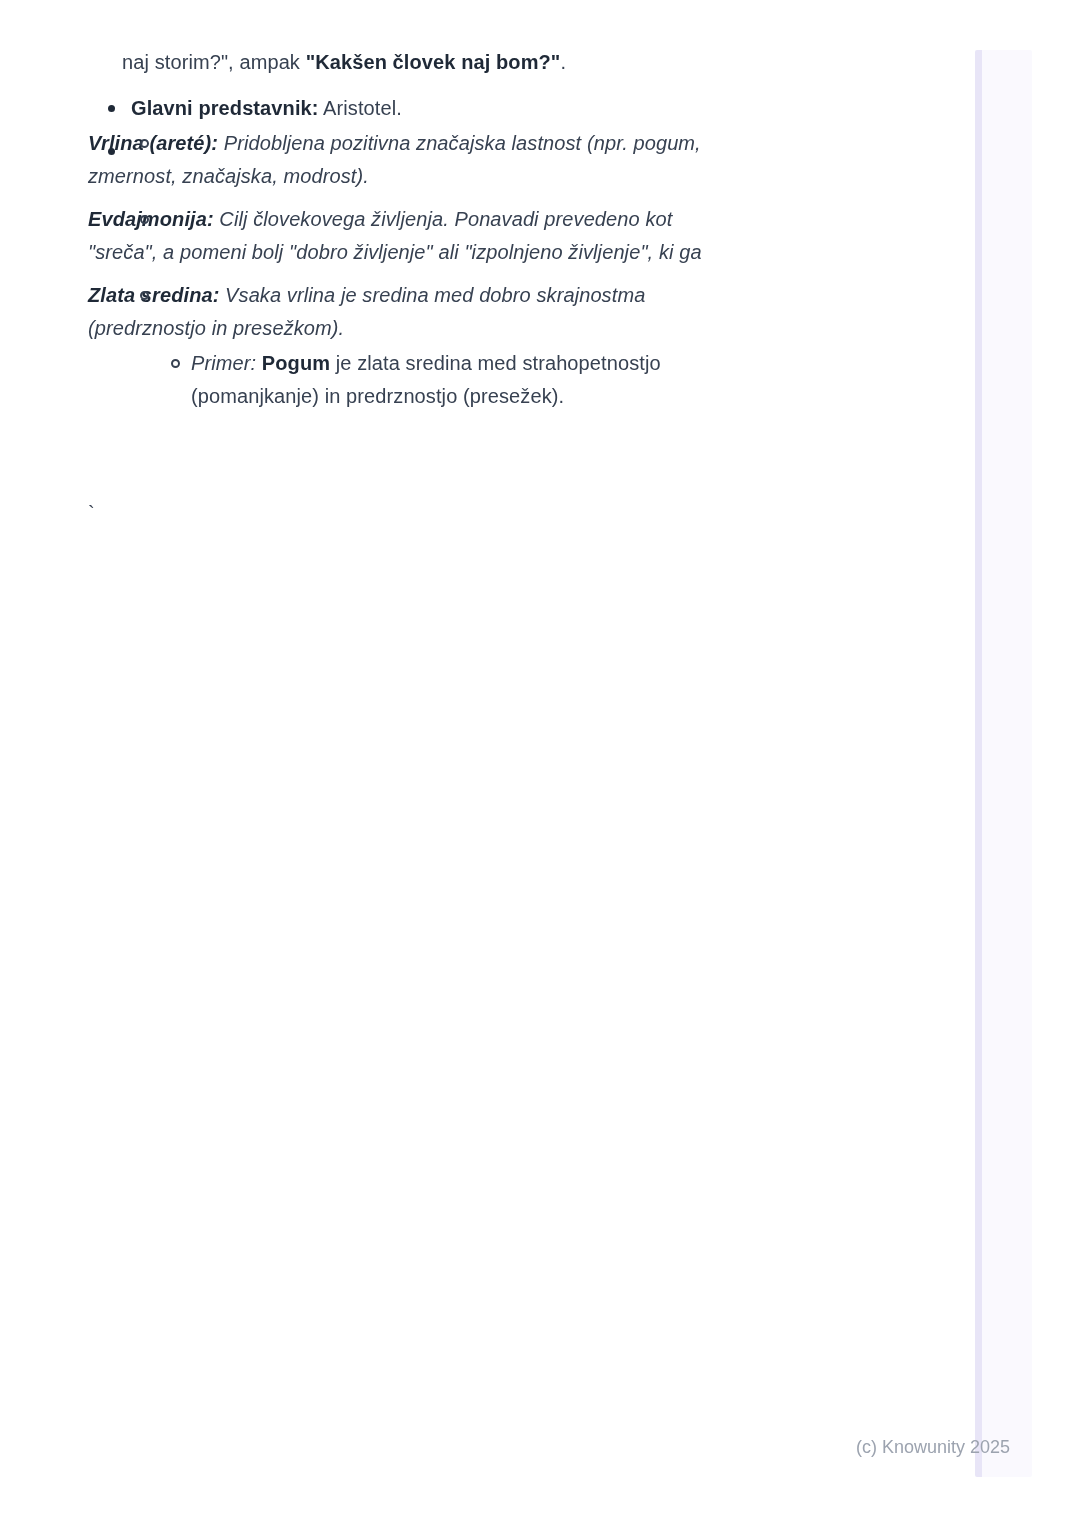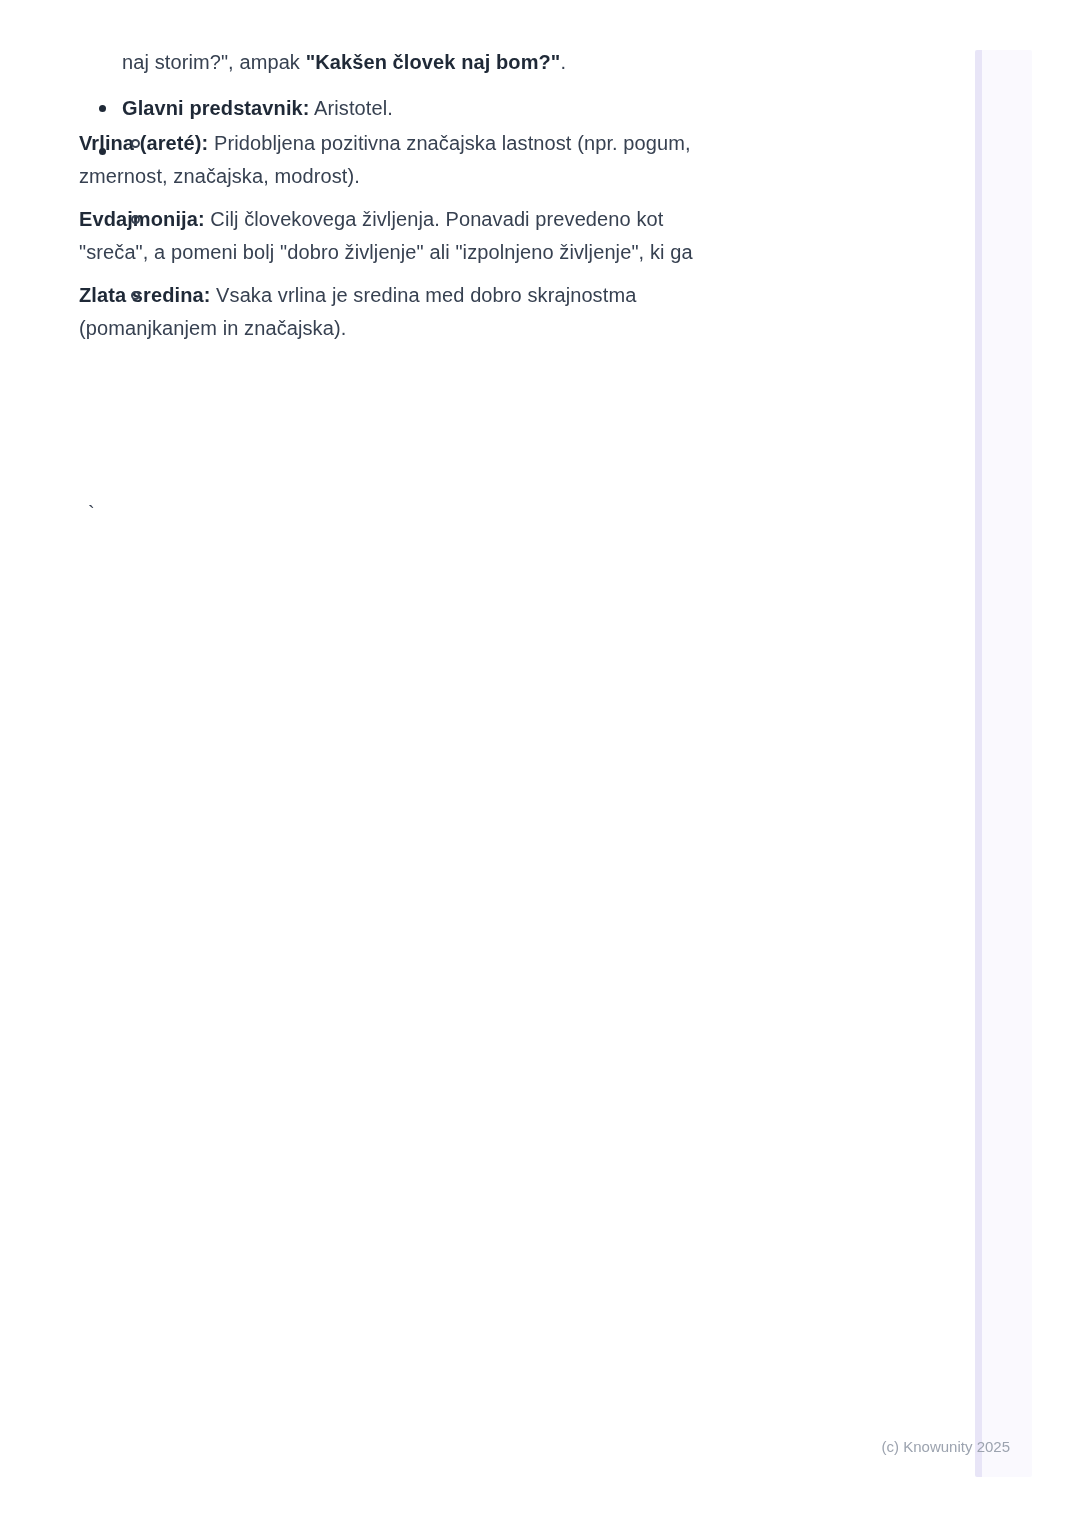--- a/index.html
+++ b/index.html
@@ -22,24 +22,24 @@
     font-size: 20px;
     line-height: 33px;
     color: var(--text, #374151);
     letter-spacing: 0.1px;
   }
   .para {
     margin: 0 130px 13px 122px;
   }
   .li {
     position: relative;
-    margin: 0 110px 10px 0;
+    margin: 0 110px 10px 9px;
   }
   .li.l1 { padding-left: 122px; }
-  .li.l2 { padding-left: 79px; }
+  .li.l2 { padding-left: 79px; font-style: italic; }
   .li.l3 { padding-left: 182px; }
   .li.tight { margin-top: -8px; }
   .marker {
     position: absolute;
     box-sizing: content-box;
   }
   .marker.disc {
     left: 99px;
     top: 13px;
     width: 7px;
@@ -81,21 +81,21 @@
     box-sizing: border-box;
     background: var(--panel-fill, #faf9fe);
     border-left: 7px solid var(--panel-border, #e8e5f7);
     border-radius: 2px;
     z-index: 1;
   }
   .footer {
     position: absolute;
     top: 1438px;
     right: 70px;
-    font-size: 15px;
+    font-size: 18px;
     line-height: 18px;
     color: var(--footer-text, #9ca3af);
     z-index: 3;
     white-space: nowrap;
   }
 </style>
 </head>
 <body style="--page-bg: #ffffff; --text: #374151; --bold-text: #1f2937; --footer-text: #9ca3af; --panel-fill: #faf9fe; --panel-border: #e8e5f7;">
 
 <div class="doc">
@@ -111,21 +111,25 @@
       <div class="li l2 tight">
         <span class="marker circle"></span>
         <div class="txt"><span class="b">Vrlina (areté):</span><span> Pridobljena pozitivna značajska lastnost (npr. pogum,</span><br><span>zmernost, značajska, modrost).</span></div>
       </div>
       <div class="li l2">
         <span class="marker circle"></span>
         <div class="txt"><span class="b">Evdajmonija:</span><span> Cilj človekovega življenja. Ponavadi prevedeno kot</span><br><span>"sreča", a pomeni bolj "dobro življenje" ali "izpolnjeno življenje", ki ga</span><br></div>
       </div>
       <div class="li l2">
         <span class="marker circle"></span>
-        <div class="txt"><span class="b">Zlata sredina:</span><span> Vsaka vrlina je sredina med dobro skrajnostma</span><br><span>(pomanjkanjem in značajska).</span></div>
+        <div class="txt"><span class="b">Zlata sredina:</span><span> Vsaka vrlina je sredina med dobro skrajnostma</span><br><span>(predrznostjo in presežkom).</span></div>
+      </div>
+      <div class="li l3 tight">
+        <span class="marker circle"></span>
+        <div class="txt"><span class="i">Primer:</span><span> </span><span class="b">Pogum</span><span> je zlata sredina med strahopetnostjo</span><br><span>(pomanjkanje) in predrznostjo (presežek).</span></div>
       </div>
     </div>
 </div>
 
 <span class="stray">`</span>
 
 <div class="scroll-panel"></div>
 
 <div class="footer">(c) Knowunity 2025</div>
 

